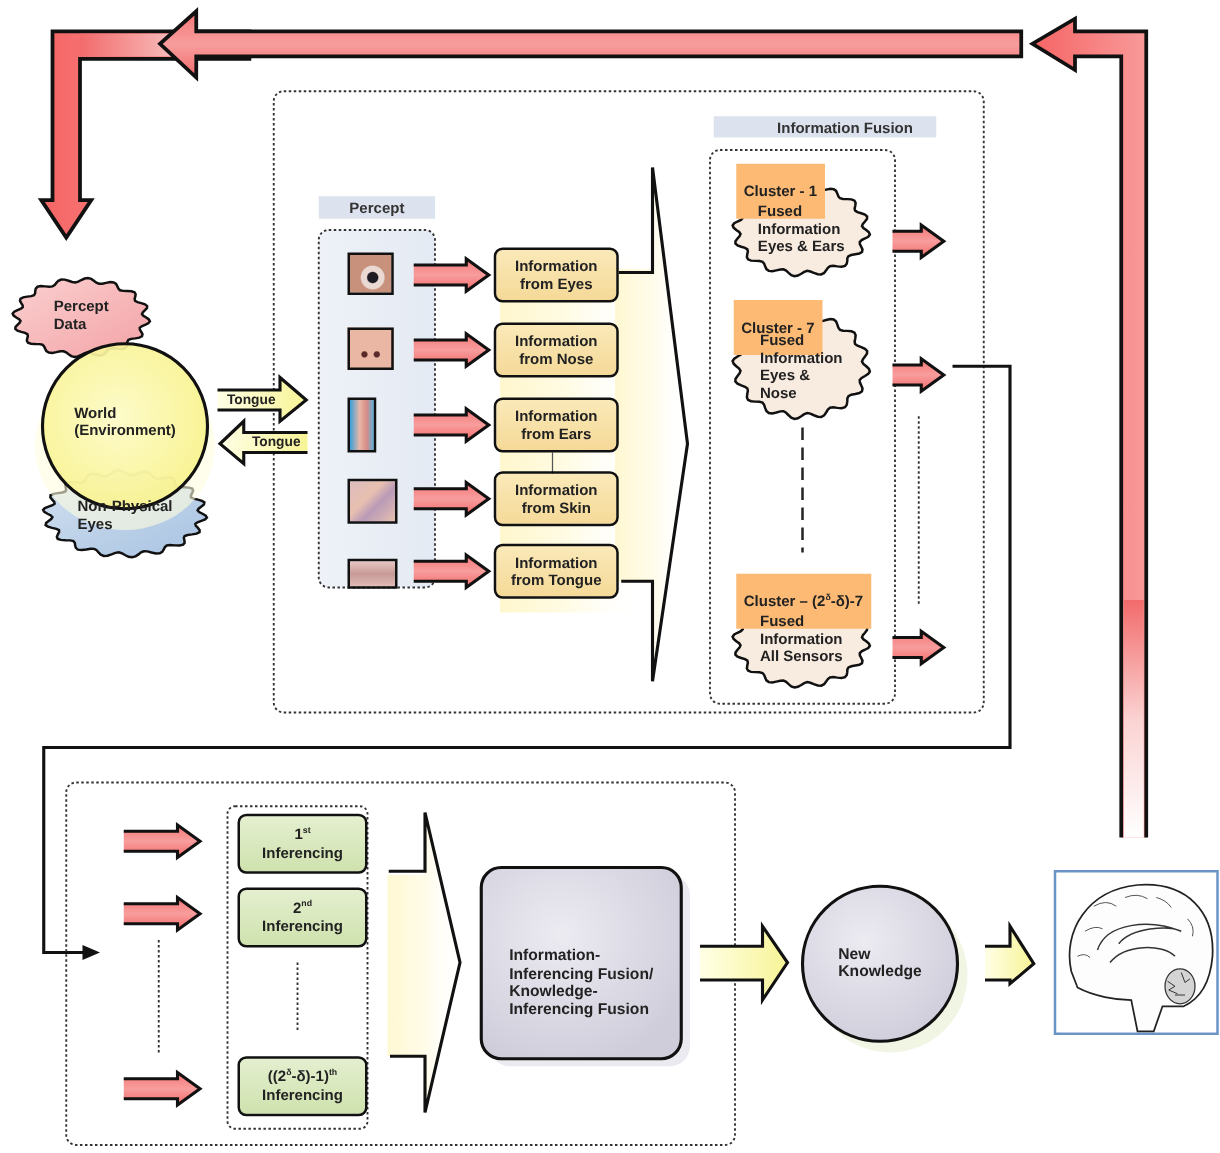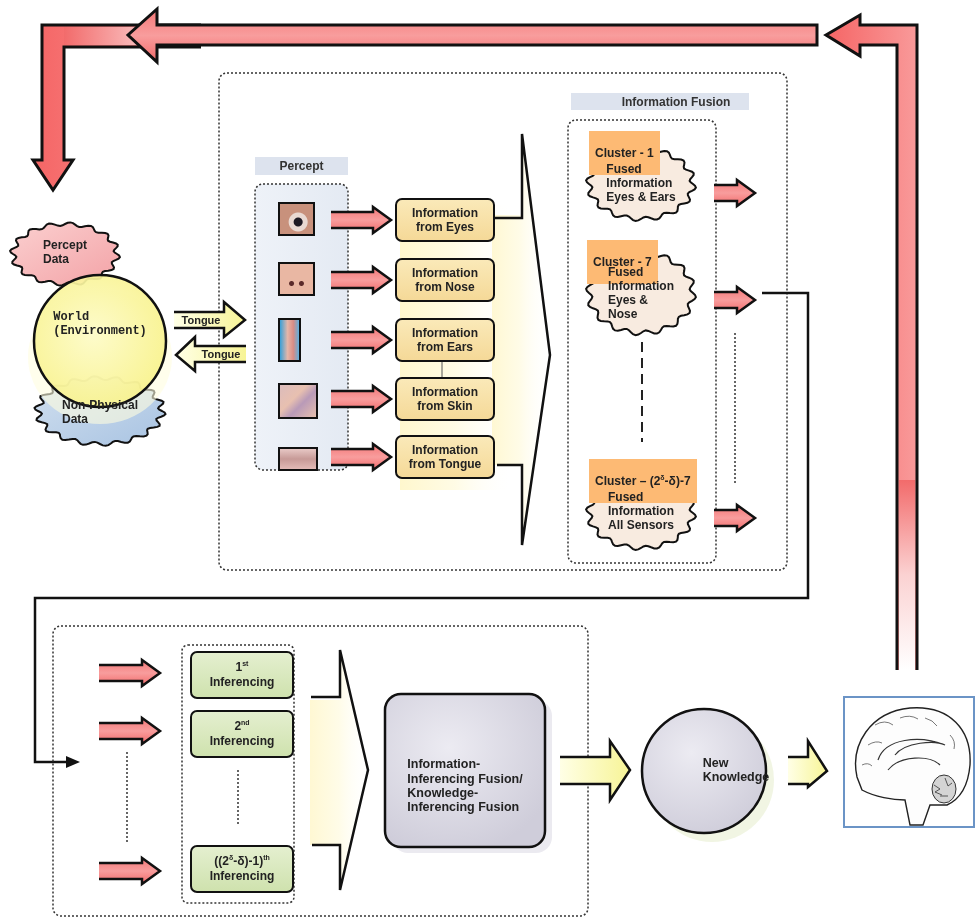--- a/index.html
+++ b/index.html
@@ -197,22 +197,22 @@
     <path d="M888,770 C900,755 930,755 940,765" fill="none" stroke="#333" stroke-width="1.2"></path>
     <ellipse cx="944" cy="789" rx="12" ry="14" fill="#d4d4d4" stroke="#333" stroke-width="1"></ellipse>
     <path d="M934,785 l6,4 l-5,3 l7,3 M945,778 l3,8 l4,-3 M940,796 l8,0" stroke="#333" stroke-width="0.8" fill="none"></path>
     <path d="M868,745 q8,-5 14,-2 M875,725 q10,-6 18,0 M900,718 q10,-4 18,1 M925,718 q8,2 12,8 M950,735 q6,6 4,14 M862,765 q6,-3 10,1" stroke="#555" stroke-width="0.8" fill="none"></path>
   </g>
 </svg>
 
 <div class="lbl" style="left:30px;top:235px;width:70px;height:36px;font-size:12px;">Percept
 Data</div>
 <div class="lbl" style="left:45px;top:395px;width:110px;height:36px;font-size:12px;">Non-Physical
-Data</div>
-<div class="lbl" style="left:45px;top:305px;width:110px;height:40px;font-size:12px;font-family:Liberation Mono, monospace;">World
+Eyes</div>
+<div class="lbl" style="left:45px;top:318px;width:110px;height:40px;font-size:12px;">World
 (Environment)</div>
 <div class="lbl" style="left:176px;top:312px;width:50px;height:16px;font-size:11px;">Tongue</div>
 <div class="lbl" style="left:196px;top:346px;width:50px;height:16px;font-size:11px;">Tongue</div>
 
 <div class="hdr" style="left:255px;top:157px;width:93px;height:18px;">Percept</div>
 <div class="hdr" style="left:571px;top:93px;width:146px;height:17px;padding-left:32px;">Information Fusion</div>
 
 <div class="sensor-img" style="left:278px;top:202px;width:37px;height:34px;background:radial-gradient(circle at 55% 60%, #1e1a24 0 4px, #e9d9d2 5px 9px, #c8917c 10px);"></div>
 <div class="sensor-img" style="left:278px;top:262px;width:37px;height:34px;background:radial-gradient(circle at 35% 65%, #5a2a2a 0 2px, transparent 3px), radial-gradient(circle at 65% 65%, #5a2a2a 0 2px, transparent 3px), #e9b7a3;"></div>
 <div class="sensor-img" style="left:278px;top:318px;width:23px;height:44px;background:linear-gradient(90deg,#3aa0d8,#e7b6a8 40%,#d88c84 70%,#5fb0de);"></div>
@@ -255,14 +255,14 @@
 </div>
 <div class="infbox" style="left:190px;top:845px;">
   <div><span>((2<sup>δ</sup>-δ)-1)</span><sup>th</sup></div>
   <div>Inferencing</div>
 </div>
 
 <div class="lbl" style="left:390px;top:736px;width:150px;height:100px;font-size:12.5px;">Information-
 Inferencing Fusion/
 Knowledge-
 Inferencing Fusion</div>
-<div class="lbl" style="left:686px;top:750px;width:100px;height:40px;font-size:12.5px;">New
+<div class="lbl" style="left:654px;top:750px;width:100px;height:40px;font-size:12.5px;">New
 Knowledge</div>
 
 </body></html>

